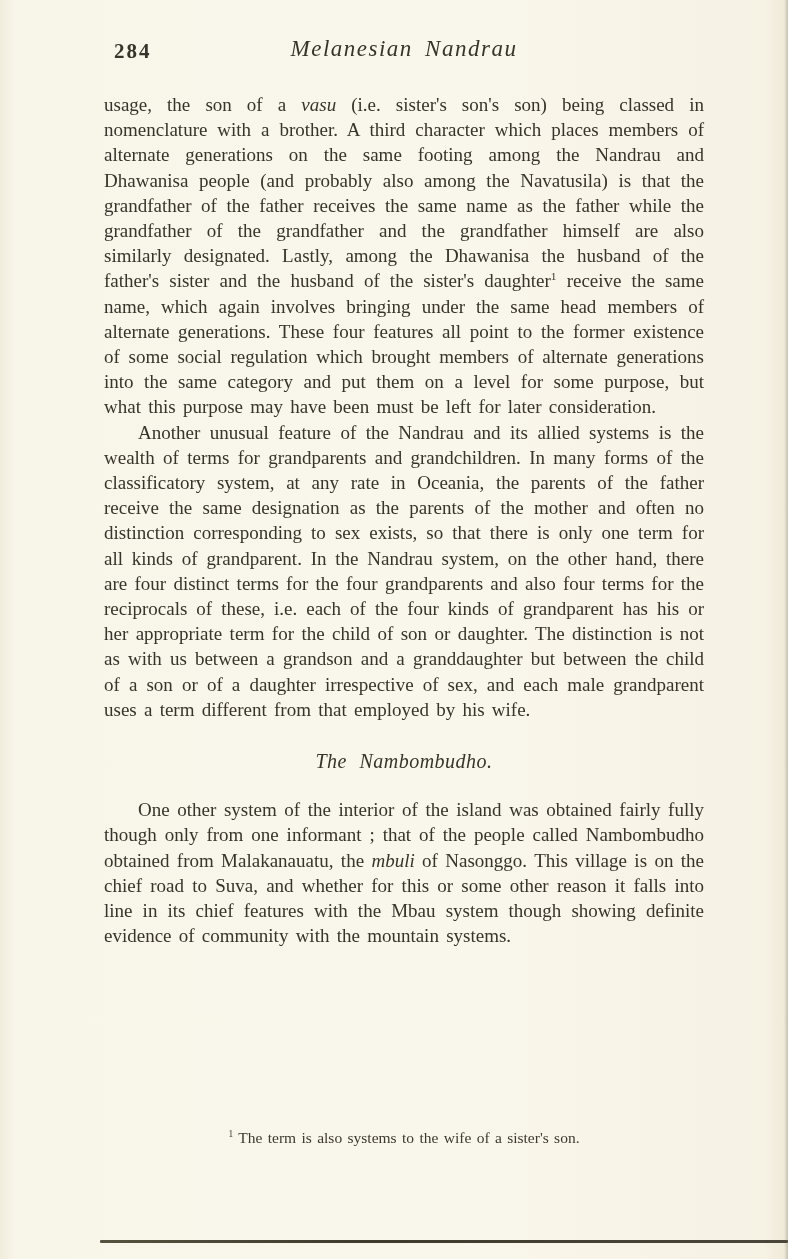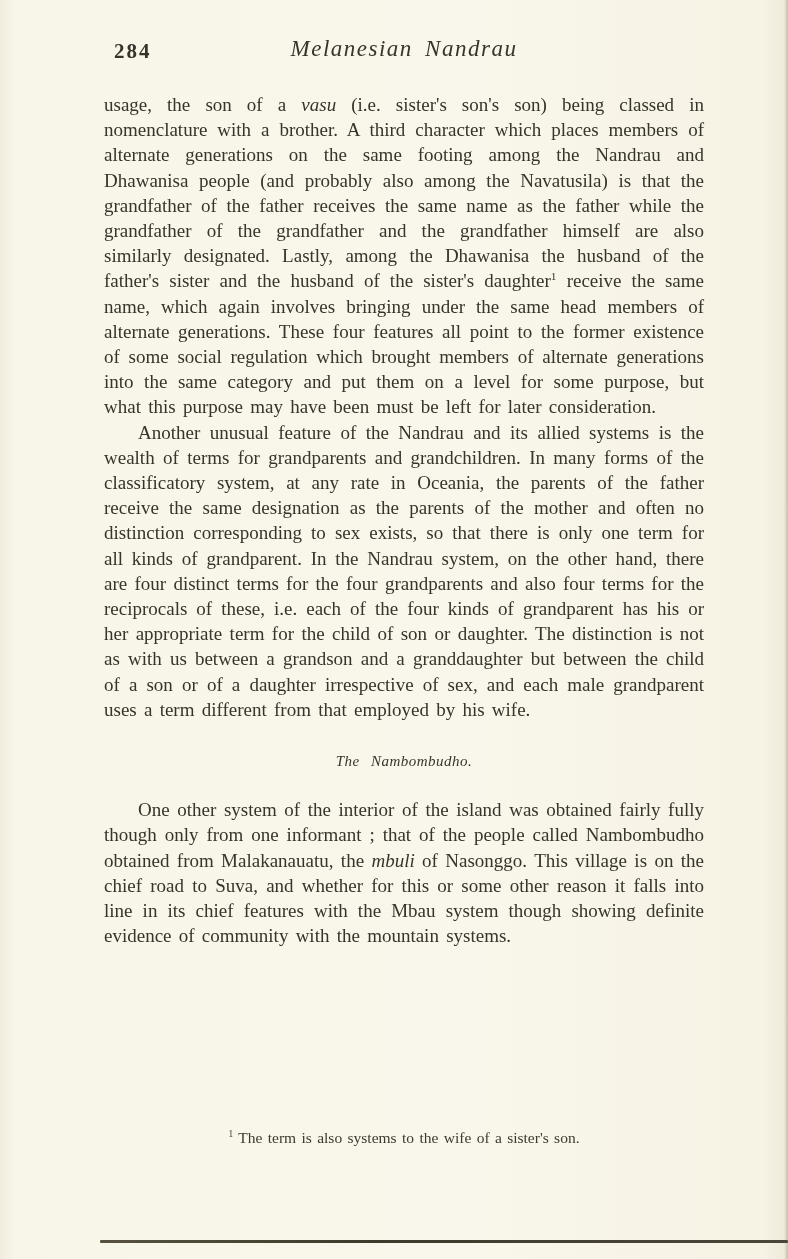--- a/index.html
+++ b/index.html
@@ -58,21 +58,21 @@
   }
   .para {
     margin: 0;
   }
   .para.indent {
     text-indent: 34px;
   }
   .section-heading {
     font-weight: normal;
     font-style: italic;
-    font-size: 15px;
+    font-size: 20px;
     text-align: center;
     text-indent: 0;
     margin: 27px 0 23px 0;
     letter-spacing: 0.5px;
     word-spacing: 7px;
   }
   em { font-style: italic; }
   sup {
     font-size: 0.6em;
     line-height: 0;

